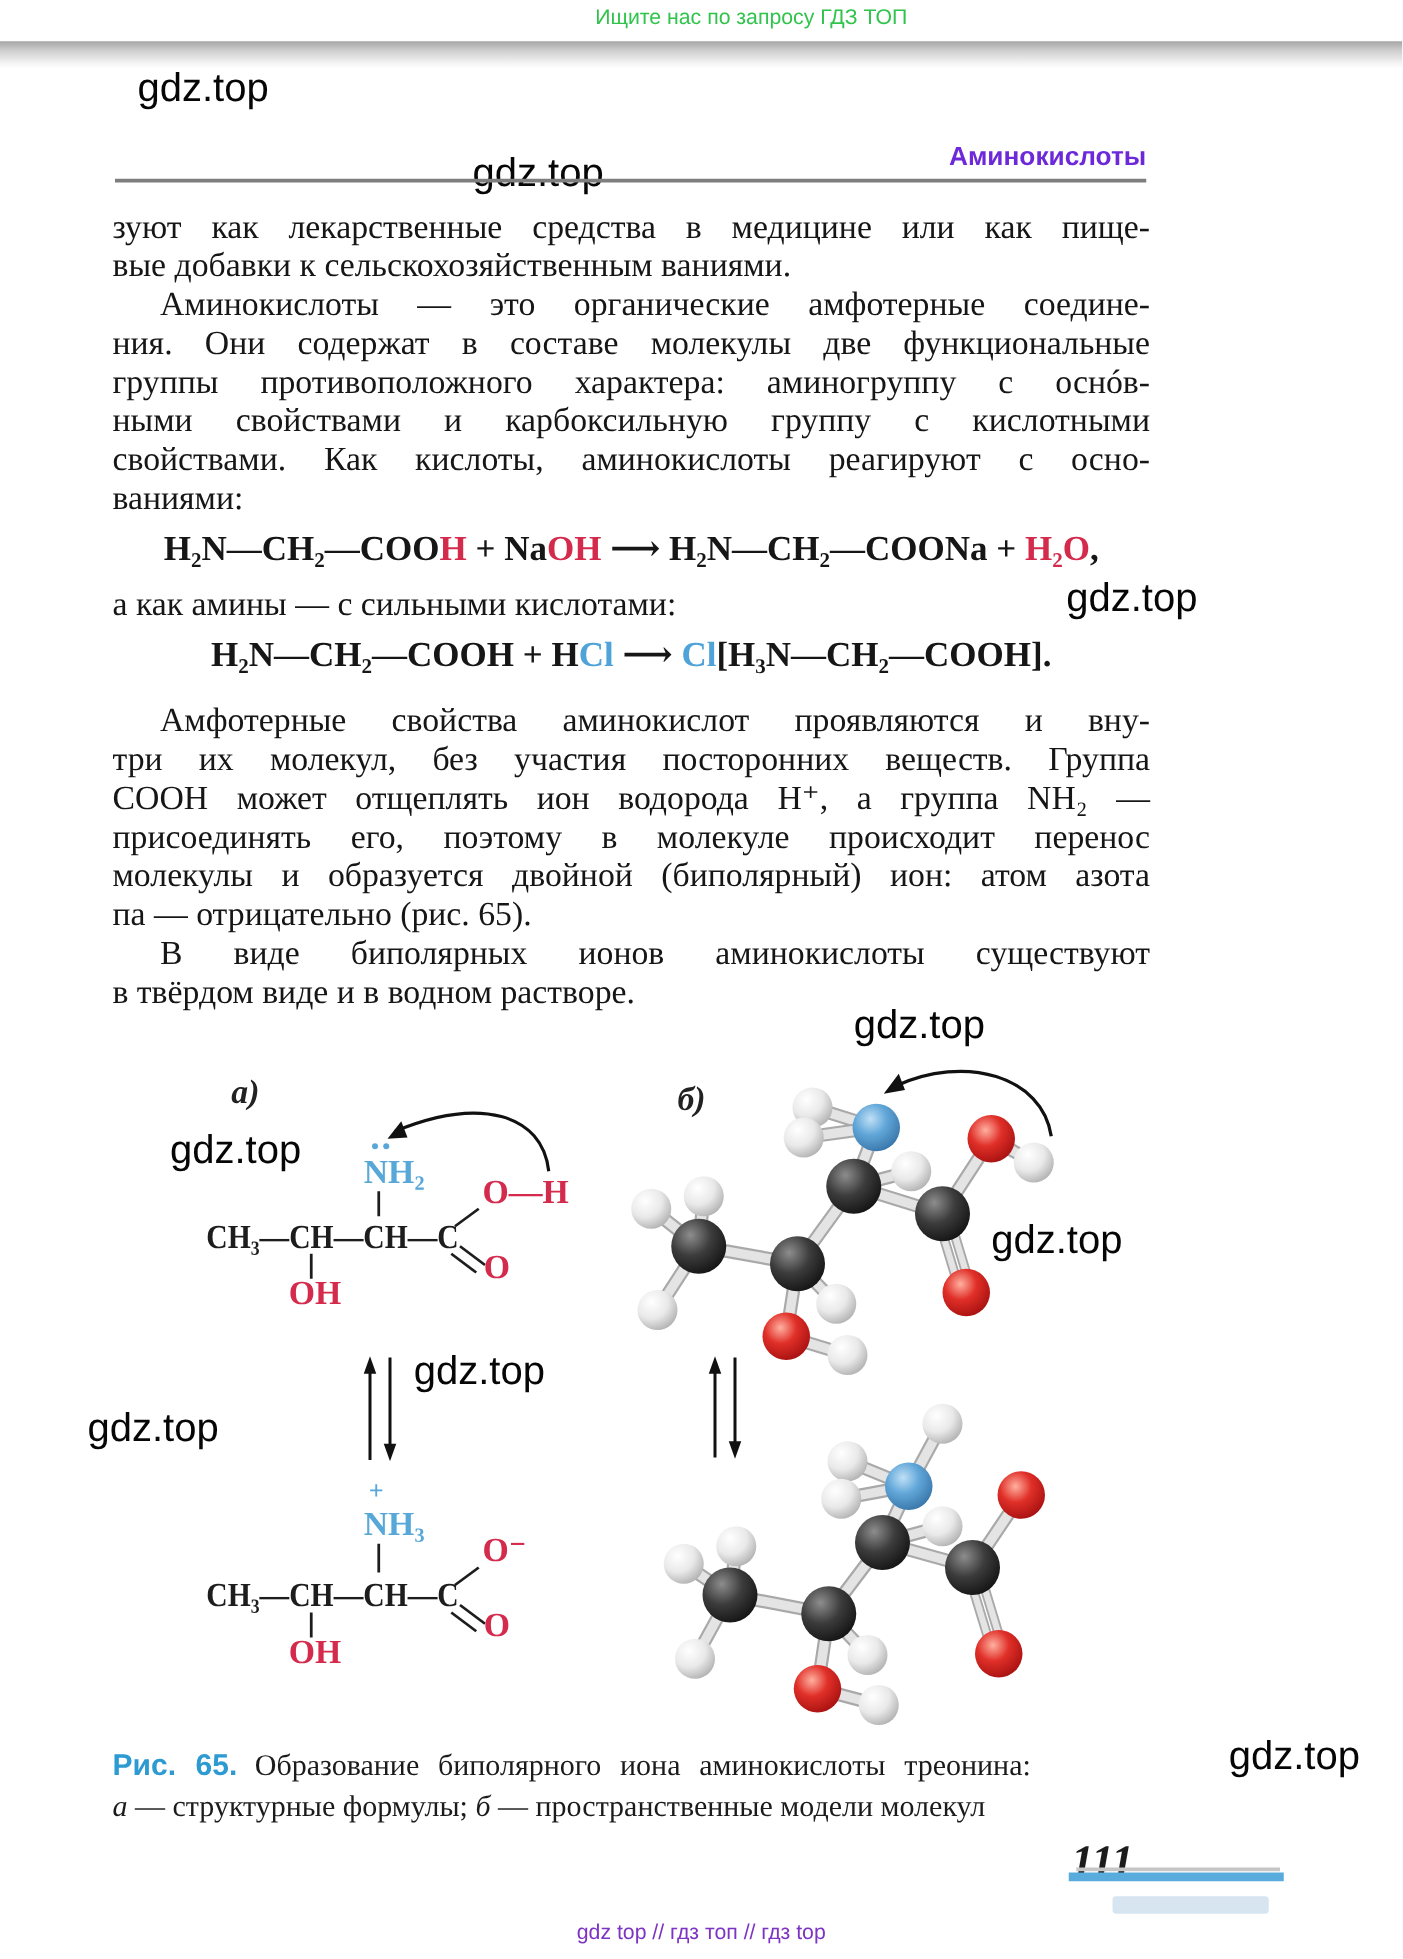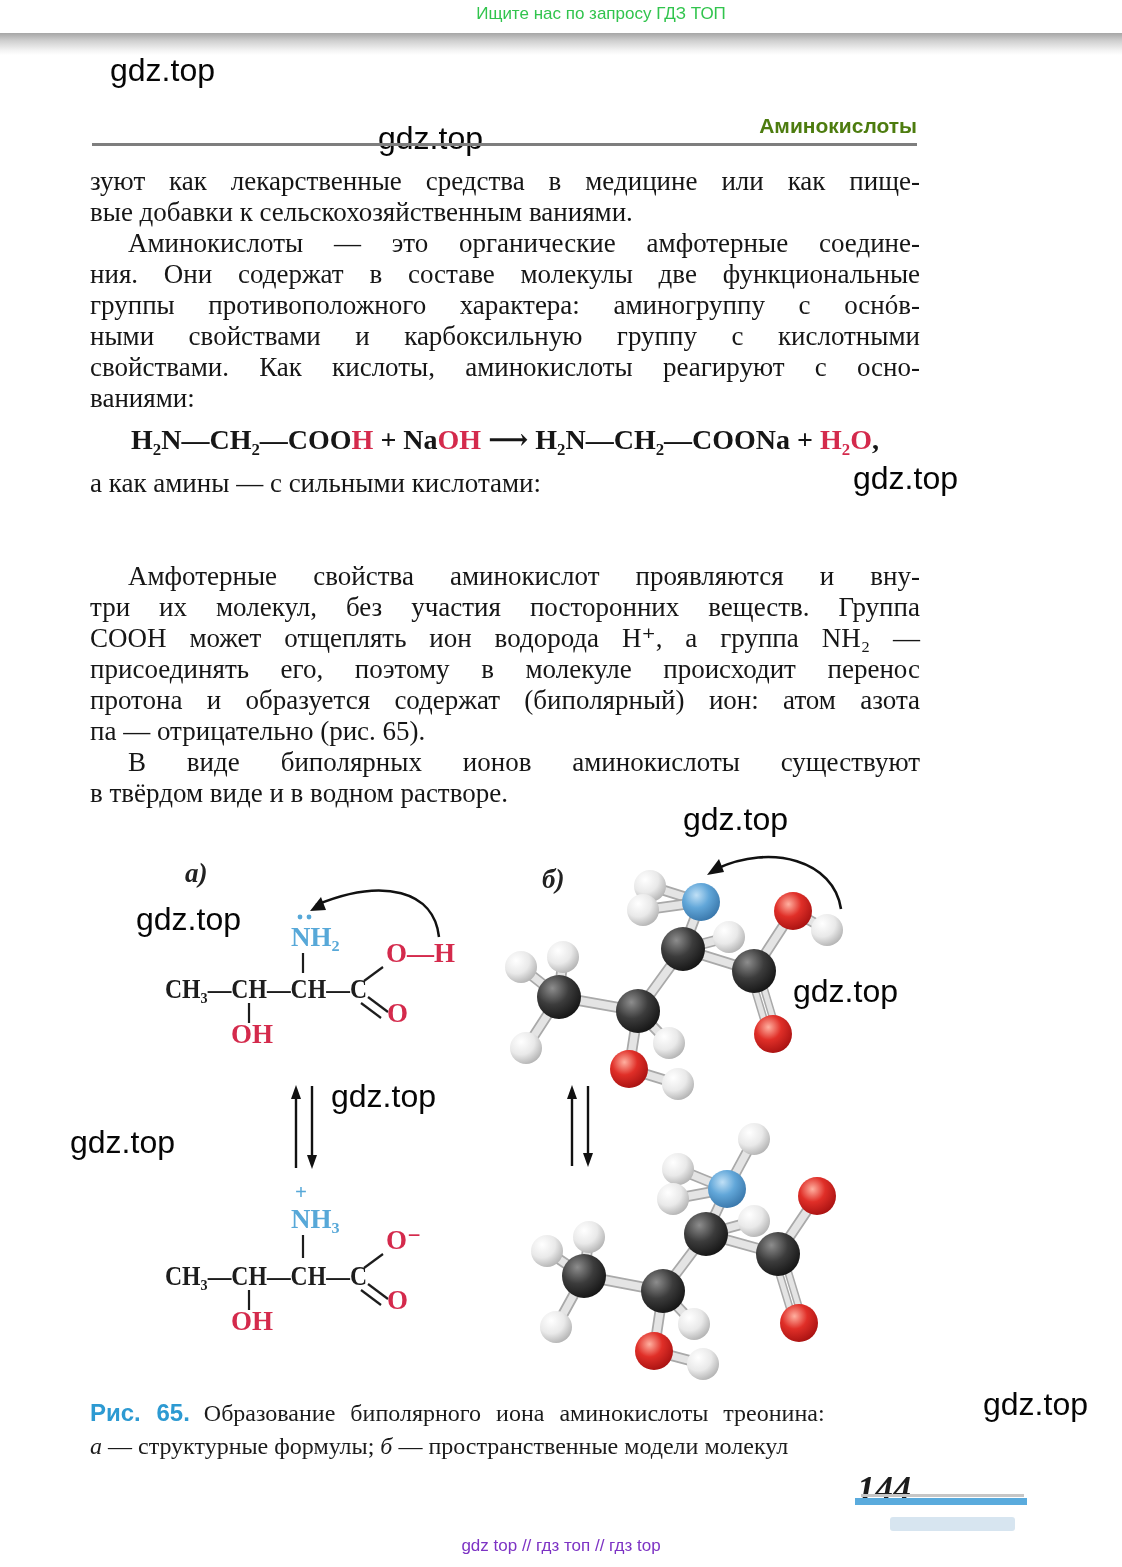--- a/index.html
+++ b/index.html
@@ -10,21 +10,21 @@
   .banner{top:4px;left:0;width:100%;text-align:center;
           font-family:"Liberation Sans","DejaVu Sans",sans-serif;font-size:17px;padding-left:40px;}
   .grayband{top:33px;left:0;width:100%;height:22px;
             background:linear-gradient(to bottom,#a6a6a6 0%,#cfcfcf 35%,#f4f4f4 80%,#ffffff 100%);}
   
   .wm{font-family:"Liberation Sans","DejaVu Sans",sans-serif;font-size:32px;color:#060606;
       white-space:nowrap;}
   
   .runhead{top:114px;left:90px;width:827px;text-align:right;
            font-family:"Liberation Sans","DejaVu Sans",sans-serif;
-           font-weight:bold;font-size:21px;color:#4d7c0f;}
+           font-weight:bold;font-size:21px;color:#6d28d9;}
   .headrule{top:143px;left:92px;width:825px;height:0;border-top:3px solid #7e7e7e;}
   
   .para{left:90px;width:830px;font-size:27px;line-height:31px;}
   .para .line{height:31px;white-space:nowrap;}
   .para .line.j{white-space:normal;text-align:justify;text-align-last:justify;}
   .para .line.ind{padding-left:38px;}
   .para .line.j.ind{padding-left:0;text-indent:38px;}
   
   .equation{left:90px;width:830px;text-align:center;font-size:28px;font-weight:bold;
             line-height:40px;white-space:nowrap;}
@@ -81,27 +81,28 @@
       <div class="line j">группы противоположного характера: аминогруппу с оснóв-</div>
       <div class="line j">ными свойствами и карбоксильную группу с кислотными</div>
       <div class="line j">свойствами. Как кислоты, аминокислоты реагируют с осно-</div>
       <div class="line">ваниями:</div>
     </div>
 
   <div class="abs equation" style="top:420px;"><span>H₂N—CH₂—COO</span><span class="red">H</span><span> + Na</span><span class="red">OH</span><span> ⟶ </span><span>H₂N—CH₂—COONa + </span><span class="red">H₂O</span><span>,</span></div>
 
   <div class="abs plainline" style="top:468px;">а как амины — с сильными кислотами:</div>
 
+  <div class="abs equation" style="top:505px;"><span>H₂N—CH₂—COOH + H</span><span class="blue">Cl</span><span> ⟶ </span><span class="blue">Cl</span><span>[H₃N—CH₂—COOH].</span></div>
 
   <div class="abs para" style="top:561px;">
       <div class="line j ind">Амфотерные свойства аминокислот проявляются и вну-</div>
       <div class="line j">три их молекул, без участия посторонних веществ. Группа</div>
       <div class="line j">COOH может отщеплять ион водорода H⁺, а группа NH₂ —</div>
       <div class="line j">присоединять его, поэтому в молекуле происходит перенос</div>
-      <div class="line j">протона и образуется содержат (биполярный) ион: атом азота</div>
+      <div class="line j">молекулы и образуется двойной (биполярный) ион: атом азота</div>
       <div class="line">па — отрицательно (рис. 65).</div>
       <div class="line j ind">В виде биполярных ионов аминокислоты существуют</div>
       <div class="line">в твёрдом виде и в водном растворе.</div>
     </div>
 
   <div class="abs figlabel" style="left:185px;top:858px;">а)</div>
   <div class="abs figlabel" style="left:542px;top:864px;">б)</div>
 
   <svg class="abs" style="left:150px;top:875px;" width="330" height="190" viewBox="0 0 330 190">
     <g>
@@ -282,20 +283,20 @@
       <circle cx="258" cy="134" r="22" fill="url(#gradC)"></circle>
       <circle cx="297" cy="76" r="19" fill="url(#gradO)"></circle>
       <circle cx="279" cy="203" r="19" fill="url(#gradO)"></circle>
     </svg>
 
   <div class="abs caption">
     <div class="l1"><span class="lead">Рис. 65.</span><span>Образование биполярного иона аминокислоты треонина:</span></div>
     <div><span style="font-style: italic;">а</span><span> — структурные формулы; </span><span style="font-style: italic;">б</span><span> — пространственные модели молекул</span></div>
   </div>
 
-  <div class="abs pagenum">144</div>
+  <div class="abs pagenum">111</div>
   <div class="abs pn-gray"></div>
   <div class="abs pn-blue"></div>
   <div class="abs pn-smudge"></div>
 
   <div class="abs footer" style="color:#7d33c4;">gdz top  //  гдз топ  //  гдз top</div>
 
 </div>
 
 </body></html>

